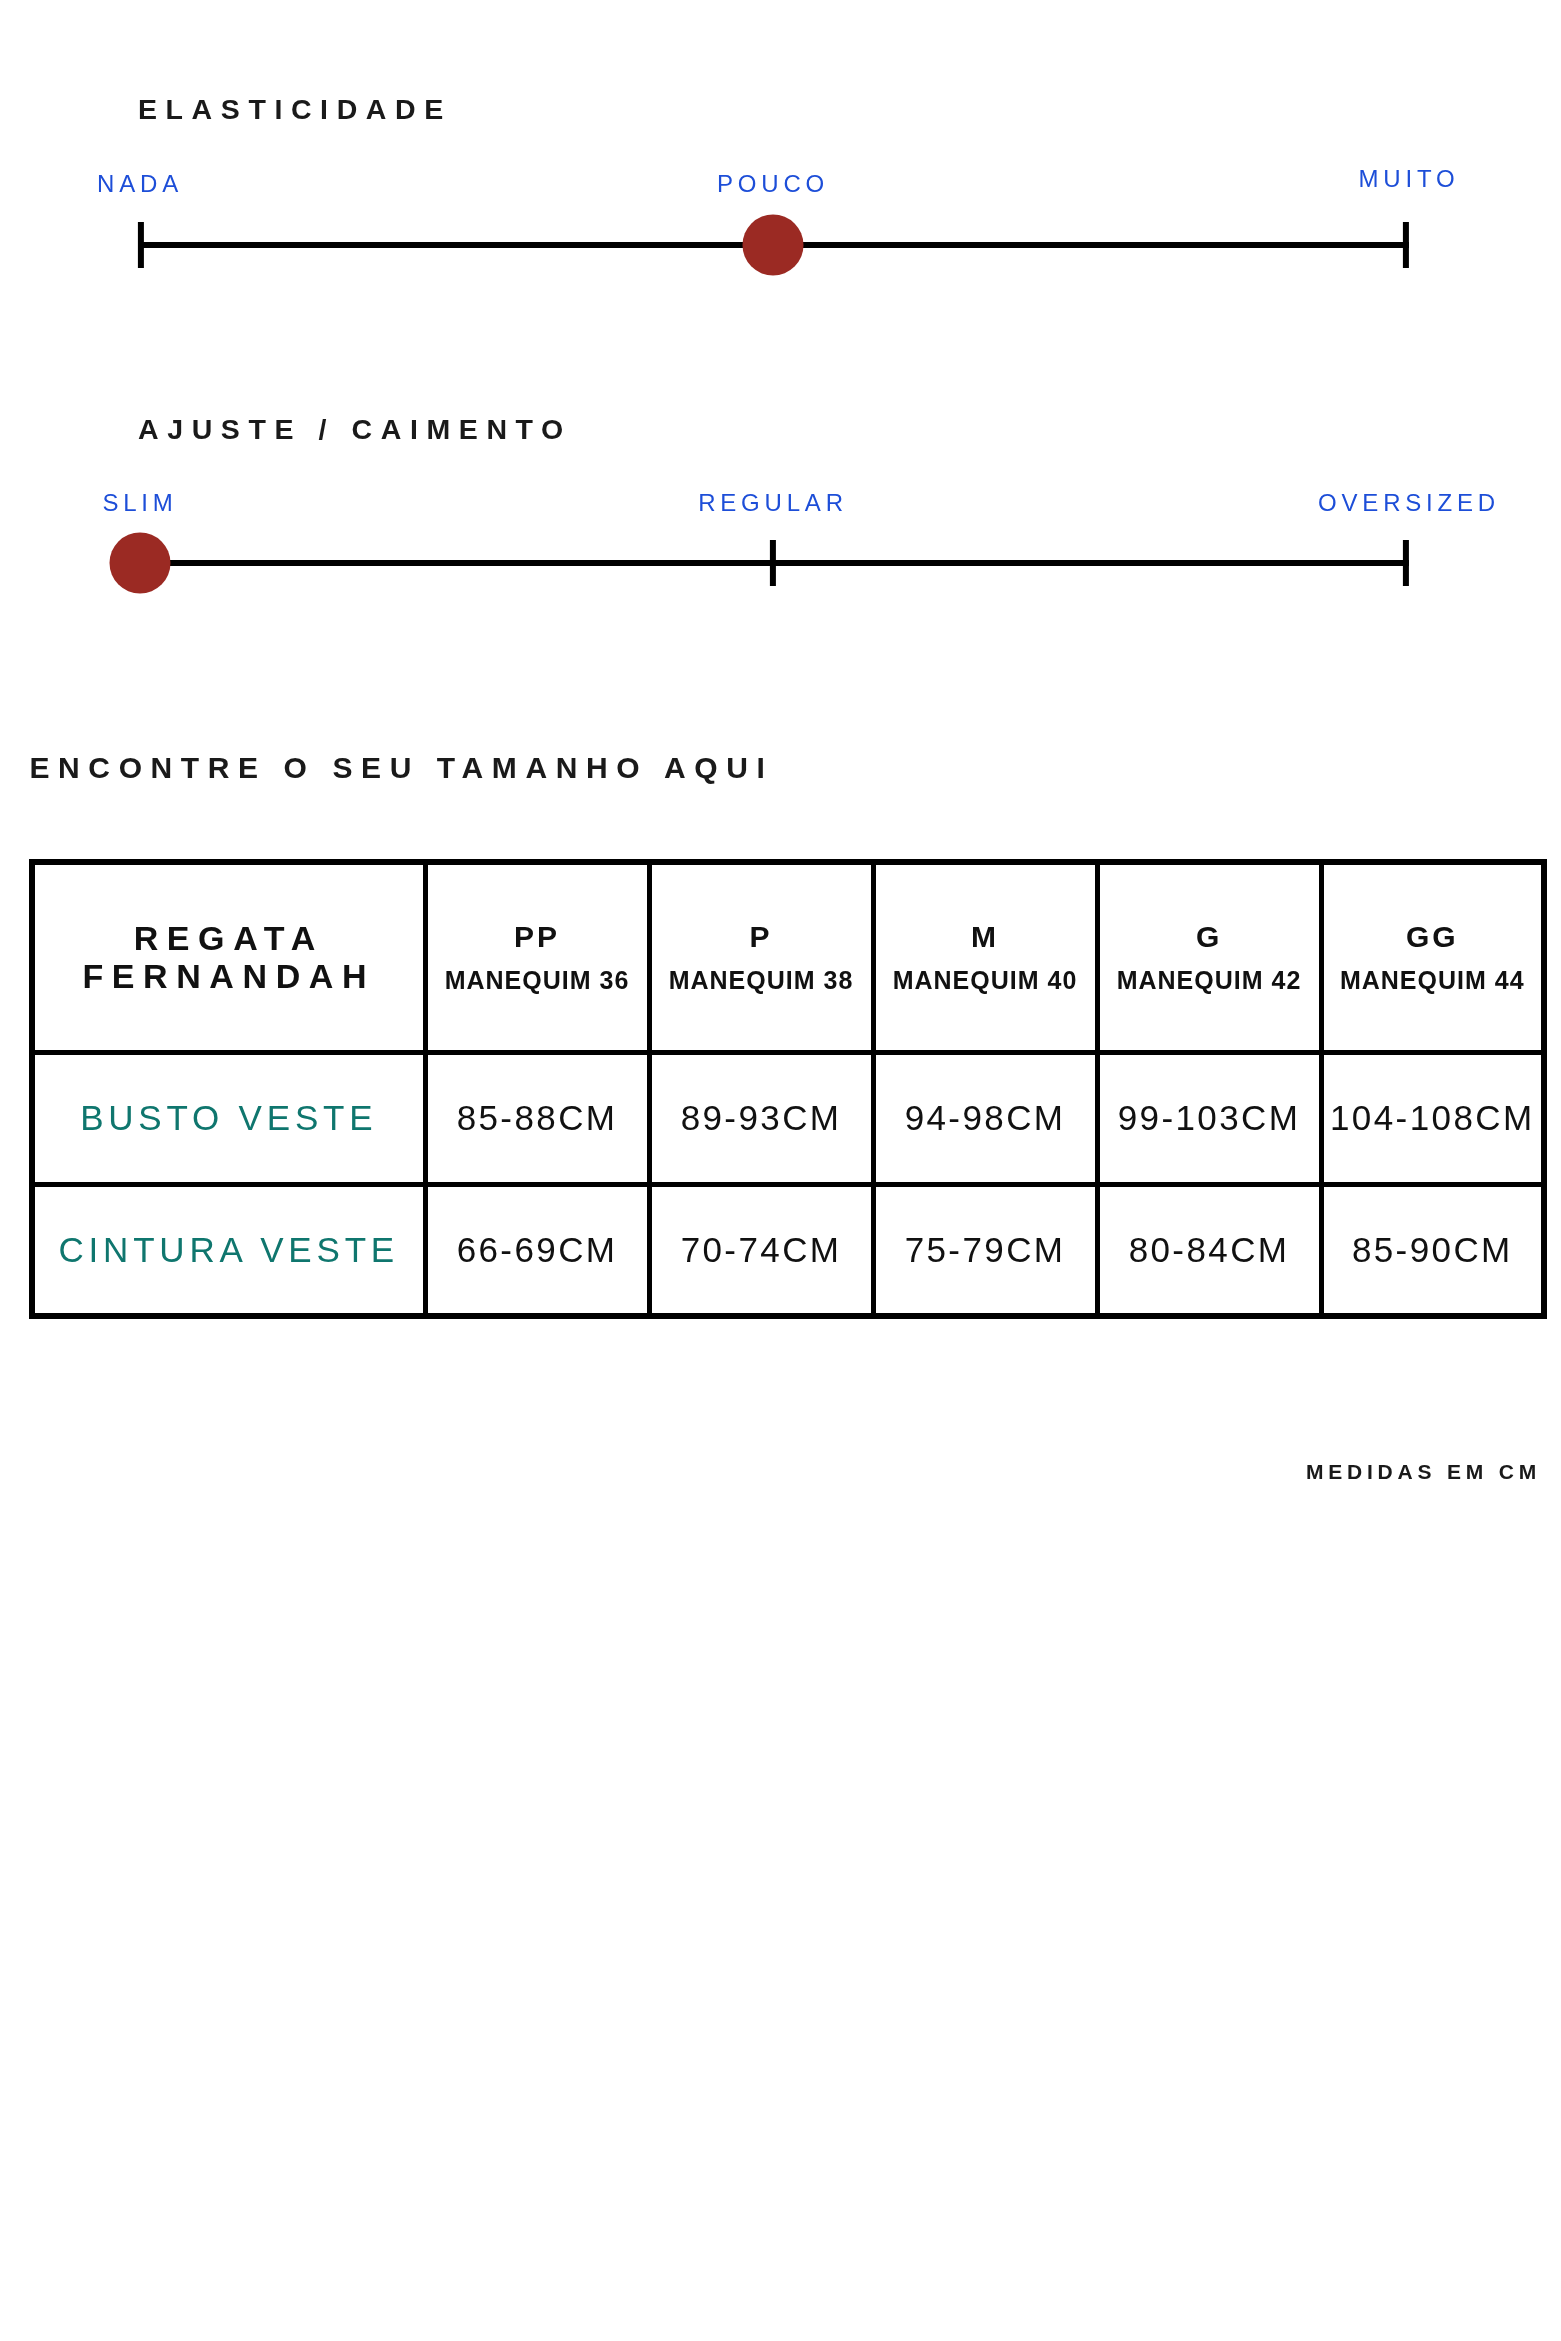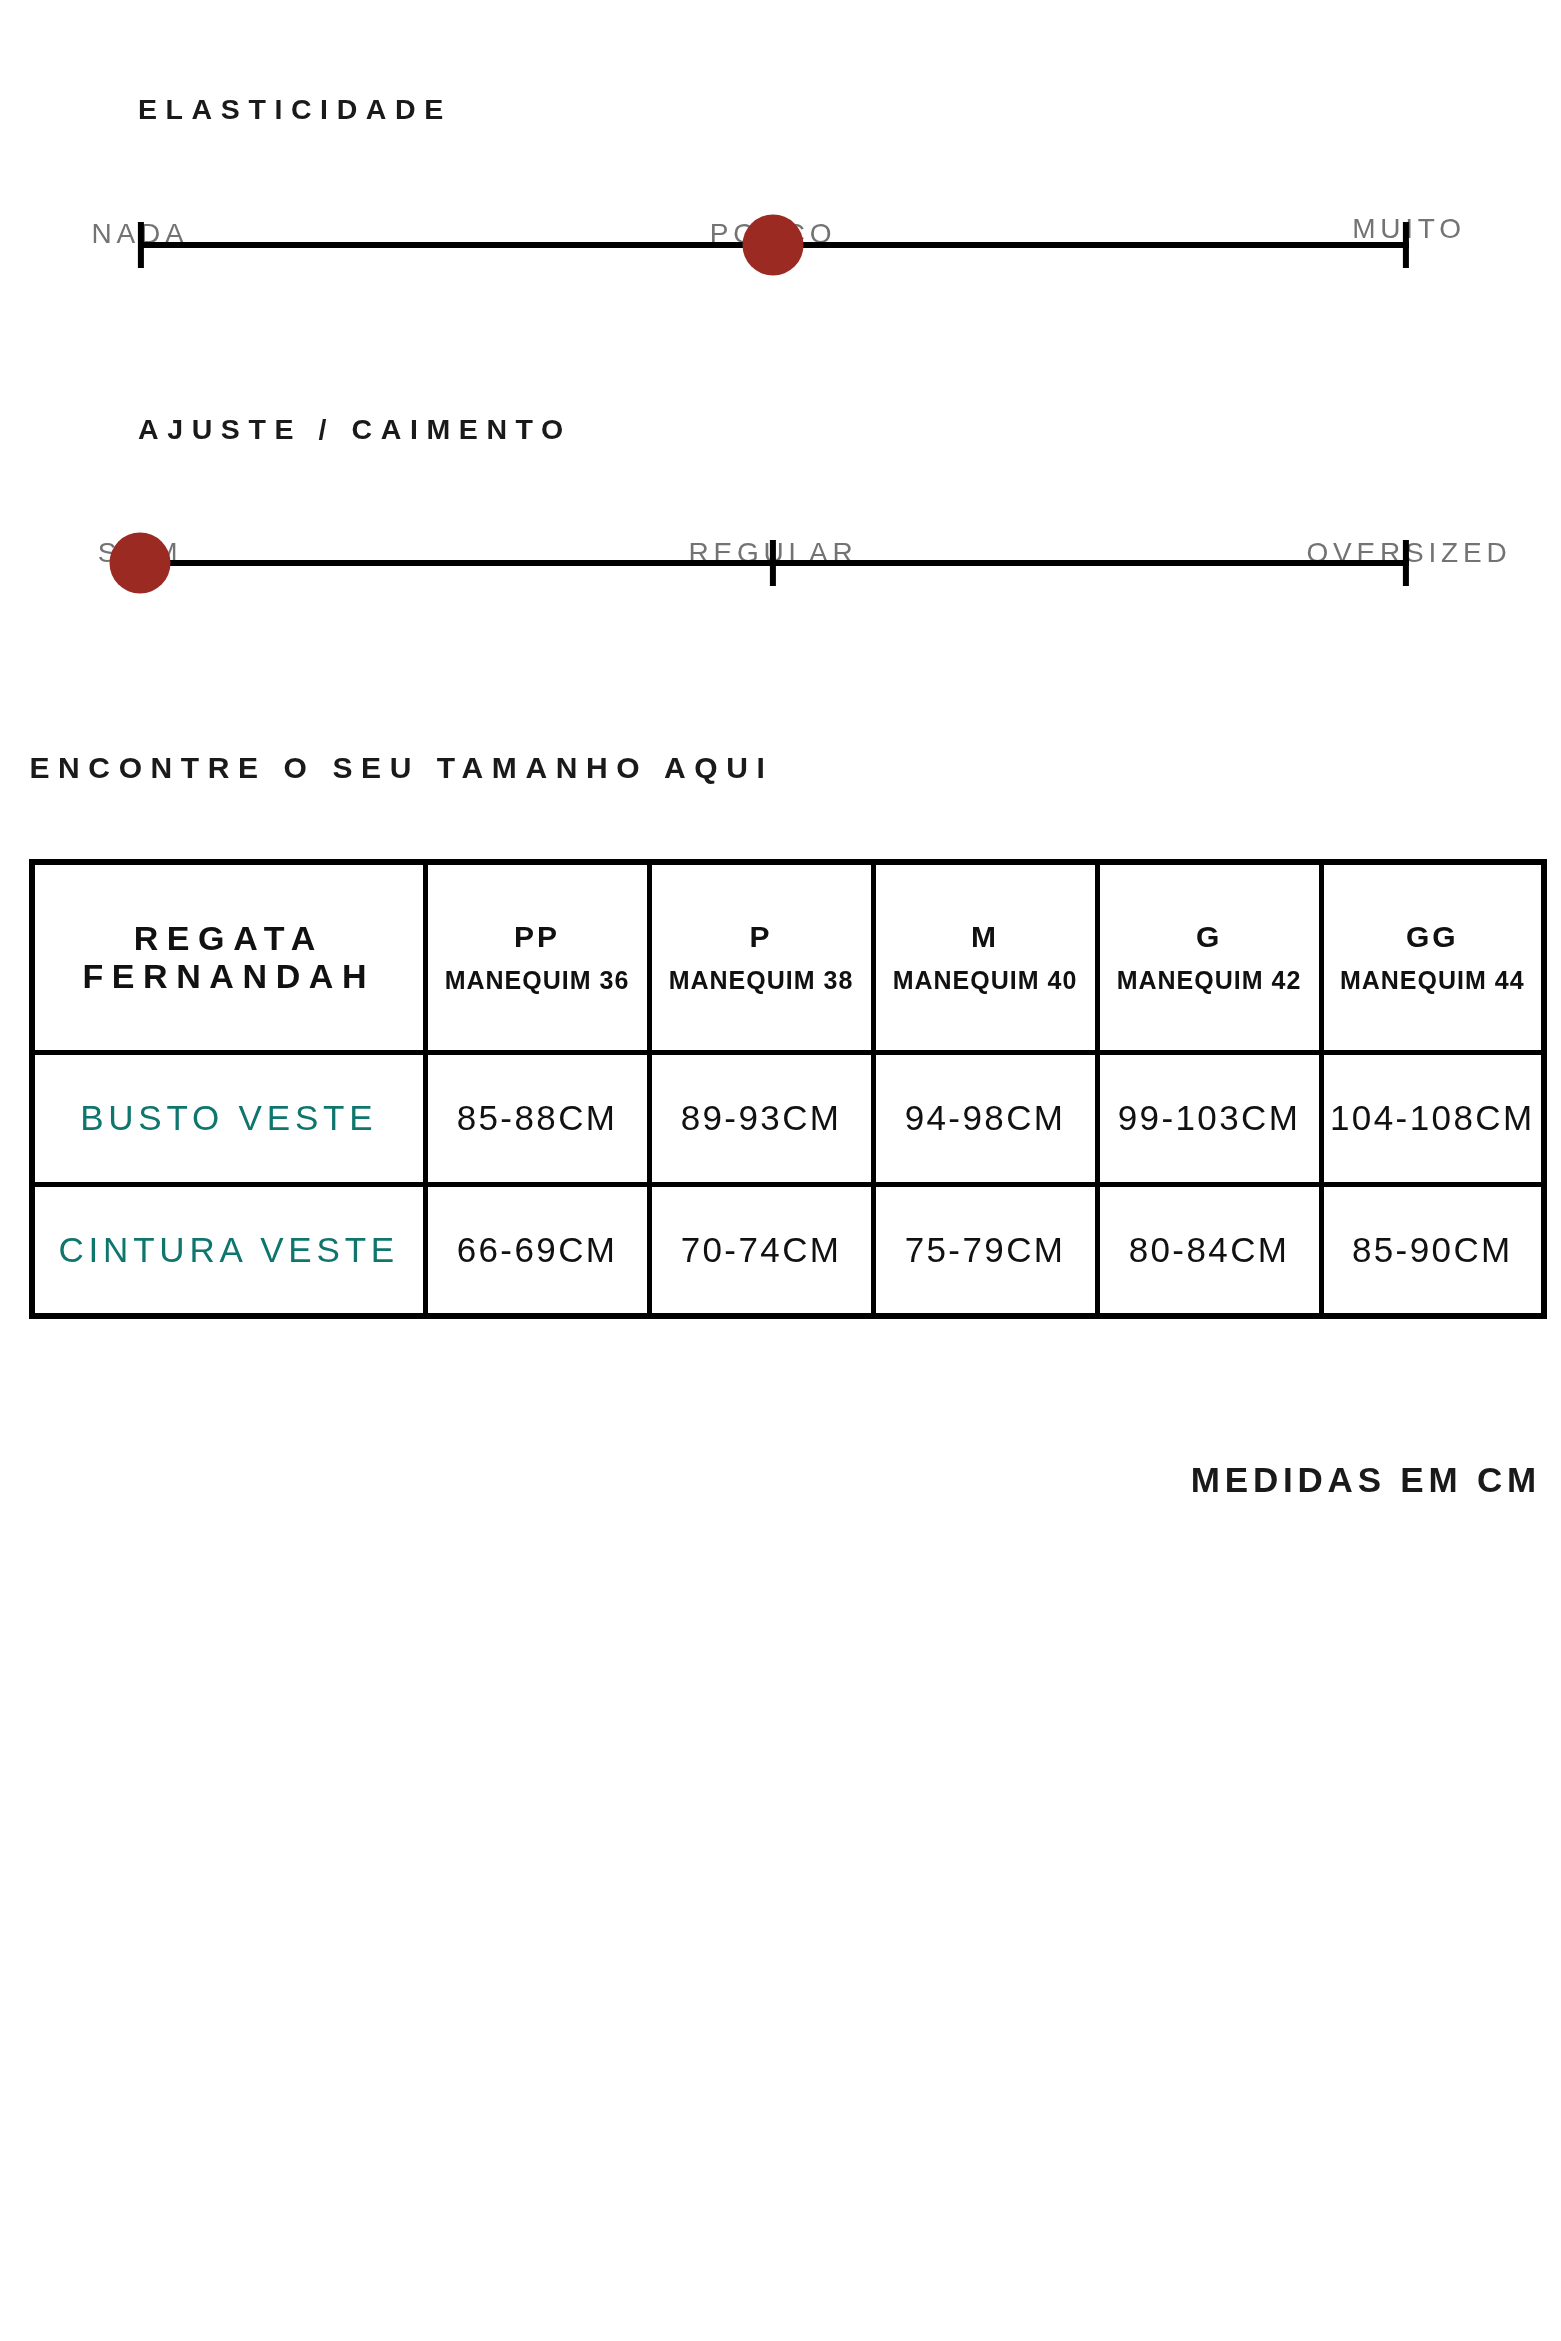--- a/index.html
+++ b/index.html
@@ -24,26 +24,25 @@
     width: 1271px;
     font-size: 28.5px;
     font-weight: 700;
     letter-spacing: 8.6px;
     color: #1a1a1a;
     white-space: nowrap;
   }
   .s-label {
     position: absolute;
     transform: translateX(-50%);
-    font-size: 28px;
+    font-size: 24px;
     font-weight: 400;
     letter-spacing: 4.8px;
-    color: #737373;
-    white-space: nowrap;
-    margin-top: 48px;
+    color: #1d4ed8;
+    white-space: nowrap;
   }
   .s-line {
     position: absolute;
     left: 138px;
     width: 1271px;
     height: 6.2px;
     background: #000000;
   }
   .s-tick {
     position: absolute;
@@ -150,21 +149,21 @@
     font-weight: 400;
     letter-spacing: 2.4px;
     color: #111;
     white-space: nowrap;
   }
 
   .footnote {
     position: absolute;
     right: 20px;
     top: 1460px;
-    font-size: 35px;
+    font-size: 21px;
     font-weight: 700;
     letter-spacing: 4.8px;
     color: #1a1a1a;
     white-space: nowrap;
   }
 </style>
 </head>
 <body>
 
 <div class="canvas">

